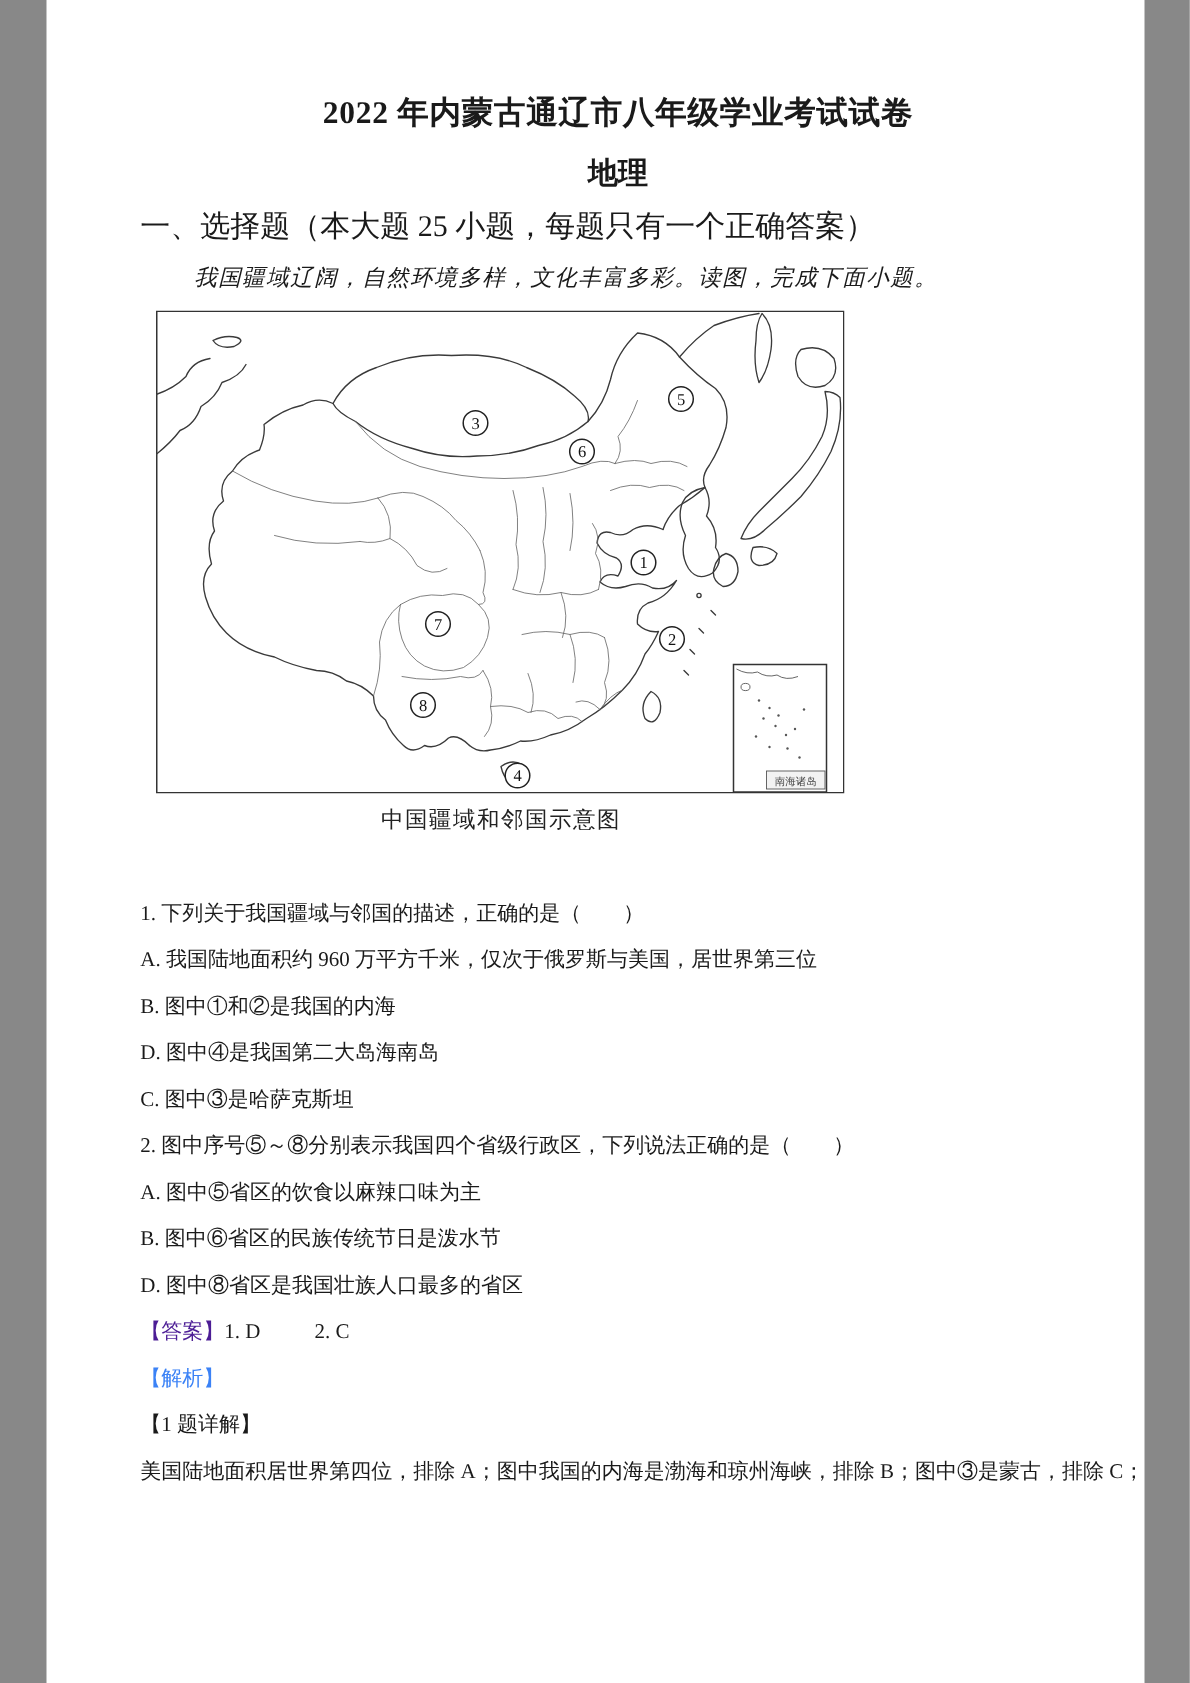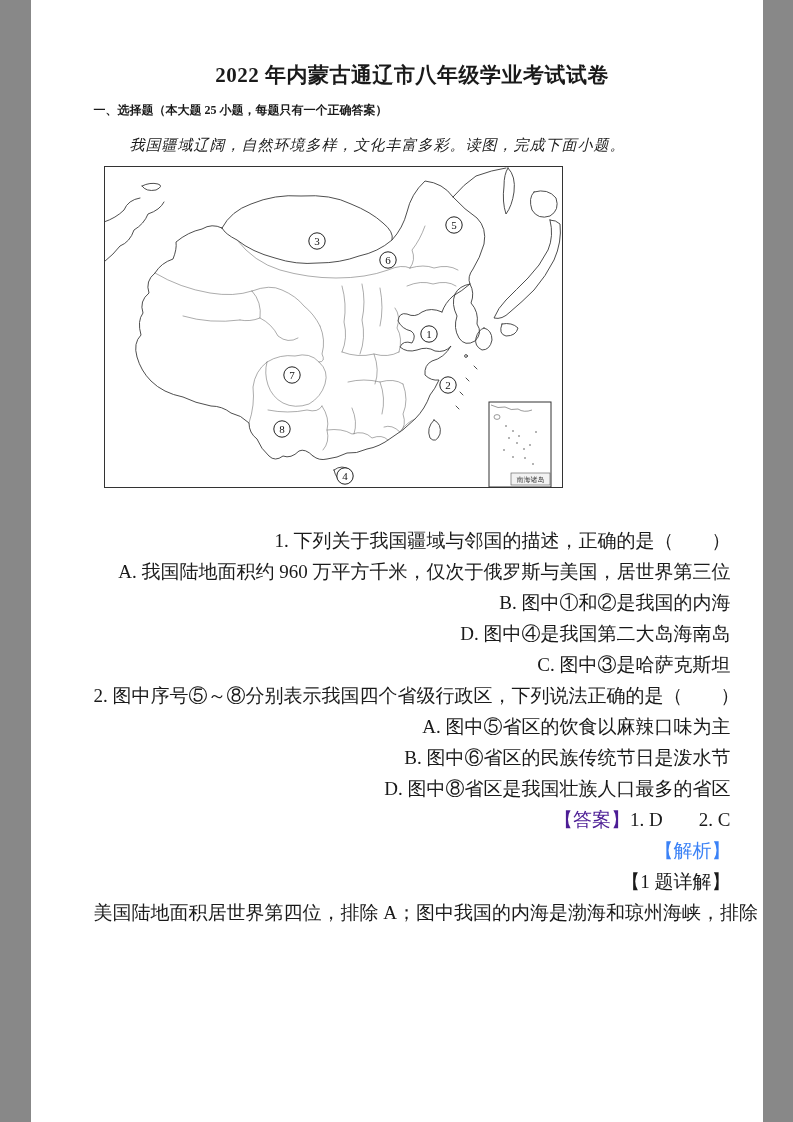--- a/index.html
+++ b/index.html
@@ -18,48 +18,49 @@
     margin:0; text-align:center;
     font-size:21px; line-height:26px; font-weight:bold;
     letter-spacing:0.5px;
   }
   .doc-subject {
     margin:16px 0 0 0; text-align:center;
     font-size:20px; line-height:25px; font-weight:bold;
   }
   .section-heading {
     margin:12px 0 0 0;
-    font-size:12px; line-height:21px; font-weight:bold;
+    font-size:20px; line-height:21px; font-weight:normal;
   }
   .intro {
     margin:14px 0 0 0;
     padding-left:36px;
     font-size:15px; line-height:21px;
     font-style:italic;
     letter-spacing:1px;
   }
   .figure { margin:10px 0 0 10px; width:461px; }
   .map-wrap { position:relative; width:459px; height:322px; }
   .map-wrap svg { display:block; }
   .map-caption {
     margin-top:8px; text-align:center;
     font-size:15px; line-height:20px; color:#222;
     letter-spacing:1px;
   }
   .qa { margin-top:37px; }
-  .qa p { margin:0; font-size:19px; line-height:31px; white-space:nowrap;text-align:right; }
+  .qa p { margin:0; font-size:14px; line-height:31px; white-space:nowrap; }
   .ans-item + .ans-item { margin-left:36px; }
   .detail-text { letter-spacing:0; }
 </style>
 </head>
 <body>
 
 <div class="page">
 
   <h1 class="doc-title">2022 年内蒙古通辽市八年级学业考试试卷</h1>
+  <h2 class="doc-subject">地理</h2>
   <h3 class="section-heading">一、选择题（本大题 25 小题，每题只有一个正确答案）</h3>
   <p class="intro">我国疆域辽阔，自然环境多样，文化丰富多彩。读图，完成下面小题。</p>
 
   <div class="figure">
     <div class="map-wrap">
       <svg width="459" height="322" viewBox="0 0 459 322">
 
         <rect x="0.5" y="0.5" width="458" height="321" fill="#ffffff" stroke="#333" stroke-width="1"></rect>
 
         <g fill="none" stroke="#3a3a3a" stroke-width="0.9" stroke-linejoin="round" stroke-linecap="round">
@@ -153,20 +154,21 @@
             <circle r="8.2" fill="#fff" stroke="#222" stroke-width="1"></circle>
               <text dy="3.8">7</text>
             </g>
           <g transform="translate(178,263)">
             <circle r="8.2" fill="#fff" stroke="#222" stroke-width="1"></circle>
               <text dy="3.8">8</text>
             </g>
         </g>
       </svg>
     </div>
+    <div class="map-caption">中国疆域和邻国示意图</div>
   </div>
 
   <div class="qa">
     <p>1. 下列关于我国疆域与邻国的描述，正确的是（　　）</p>
     <p>A. 我国陆地面积约 960 万平方千米，仅次于俄罗斯与美国，居世界第三位</p>
     <p>B. 图中①和②是我国的内海</p>
     <p>D. 图中④是我国第二大岛海南岛</p>
     <p>C. 图中③是哈萨克斯坦</p>
 
     <p>2. 图中序号⑤～⑧分别表示我国四个省级行政区，下列说法正确的是（　　）</p>

